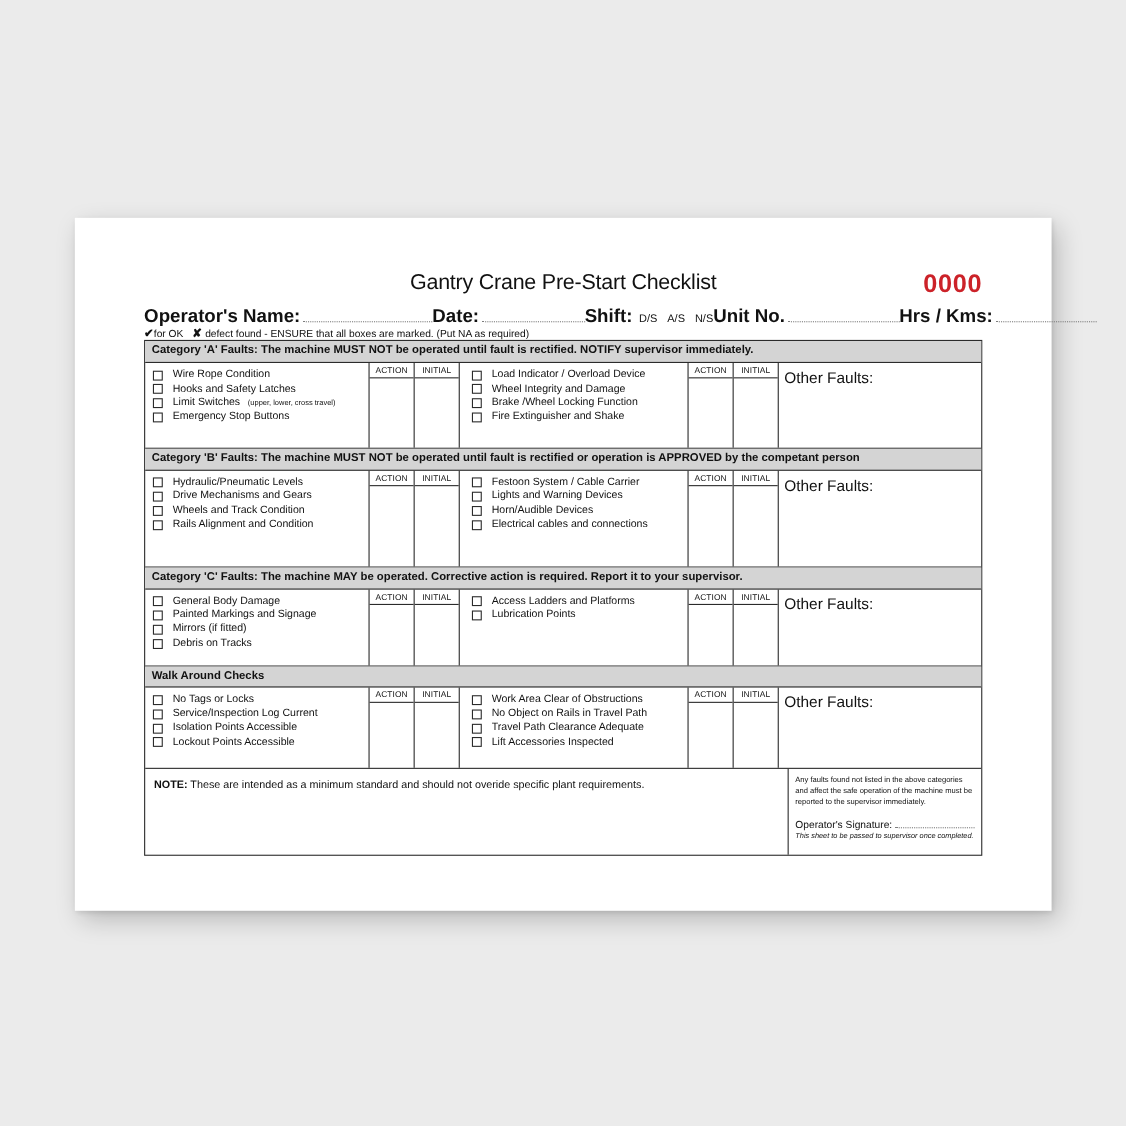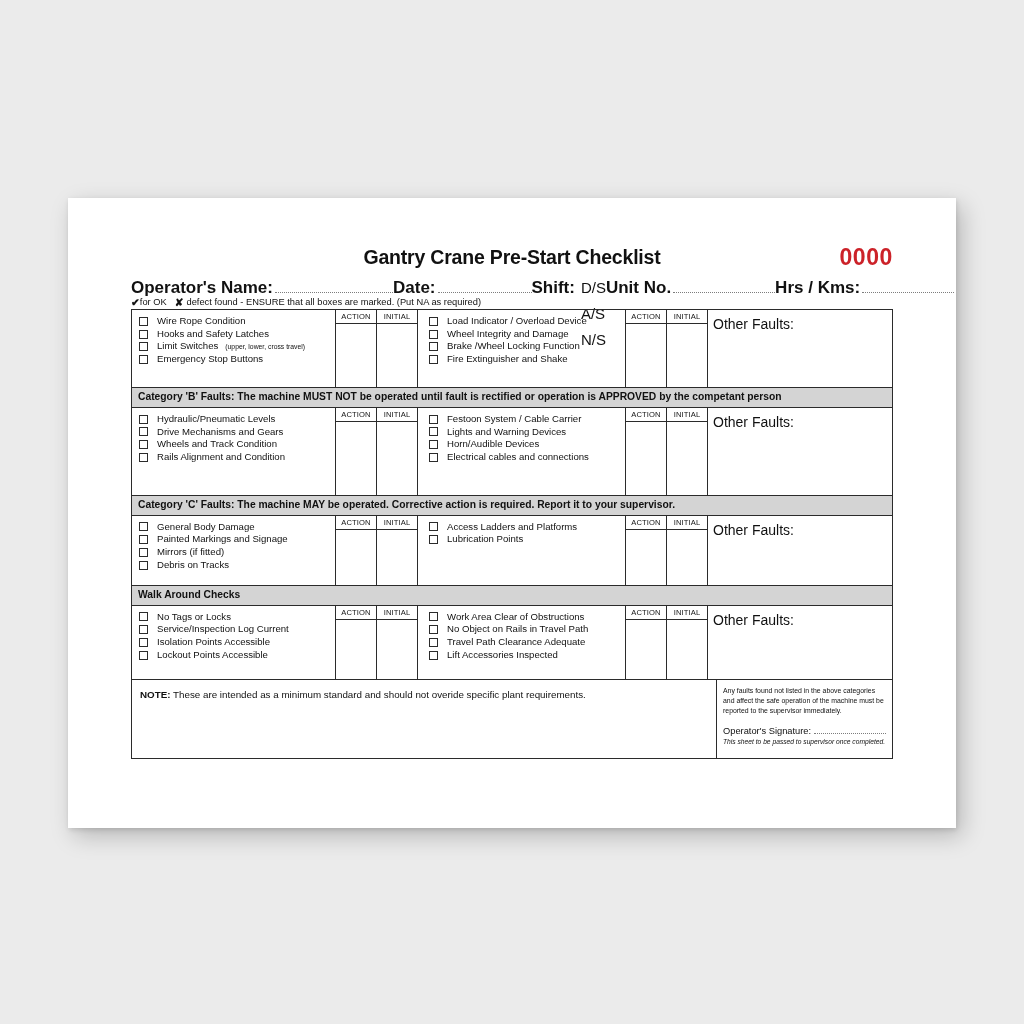--- a/index.html
+++ b/index.html
@@ -21,21 +21,21 @@
     background: #ffffff;
     box-shadow: 6px 8px 22px rgba(0,0,0,0.22), 1px 2px 5px rgba(0,0,0,0.12);
   }
 
   
   .title-row {
     position: absolute; left: 0; top: 48px; width: 100%;
     display: flex; align-items: baseline; justify-content: center;
   }
   .doc-title {
-    font-size: 19.5px; font-weight: bold; color: #111;
+    font-size: 19.5px; font-weight: normal; color: #111;
     letter-spacing: -0.2px; white-space: nowrap;
   }
   .serial {
     position: absolute; right: 63px; top: 46px;
     font-size: 23px; font-weight: bold; color: #cc2229;
     letter-spacing: 0.6px;
   }
 
   
   .fields {
@@ -47,21 +47,21 @@
   .fld .lbl { font-size: 17px; font-weight: bold; }
   .dotline {
     display: inline-block;
     border-bottom: 1.5px dotted #7d7d7d;
     height: 10px;
     margin-left: 2px;
   }
   .gap-a { width: 34px; }
   .gap-b { width: 26px; }
   .gap-c { width: 22px; }
-  .shift-opts { display: flex; gap: 9px; margin-left: 6px; font-size: 15px; flex-direction: column; }
+  .shift-opts { display: flex; gap: 9px; margin-left: 6px; font-size: 10px; }
 
   
   .legend {
     position: absolute; left: 63px; top: 98px;
     font-size: 9.3px; color: #111;
     display: flex; align-items: center; white-space: nowrap;
   }
   .legend .mark { font-weight: bold; font-size: 10.5px; }
   .legend .sp { display: inline-block; width: 8px; }
 
@@ -181,20 +181,21 @@
     <div class="legend">
       <span class="mark">✔</span>
       <span>for OK</span>
       <span class="sp"></span>
       <span class="mark">✘</span>
       <span style="margin-left:3px">defect found - ENSURE that all boxes are marked. (Put NA as required)</span>
     </div>
 
     <div id="tbl">
 
+      <div class="band">Category 'A' Faults: The machine MUST NOT be operated until fault is rectified. NOTIFY supervisor  immediately.</div>
       <div class="srow" style="height:78px">
         <div class="col-items">
           <div class="chk-list">
             <div class="chk">
                 <span class="box"></span>
                 <span class="chk-lbl">Wire Rope Condition</span>
               </div>
             <div class="chk">
                 <span class="box"></span>
                 <span class="chk-lbl">Hooks and Safety Latches</span>

